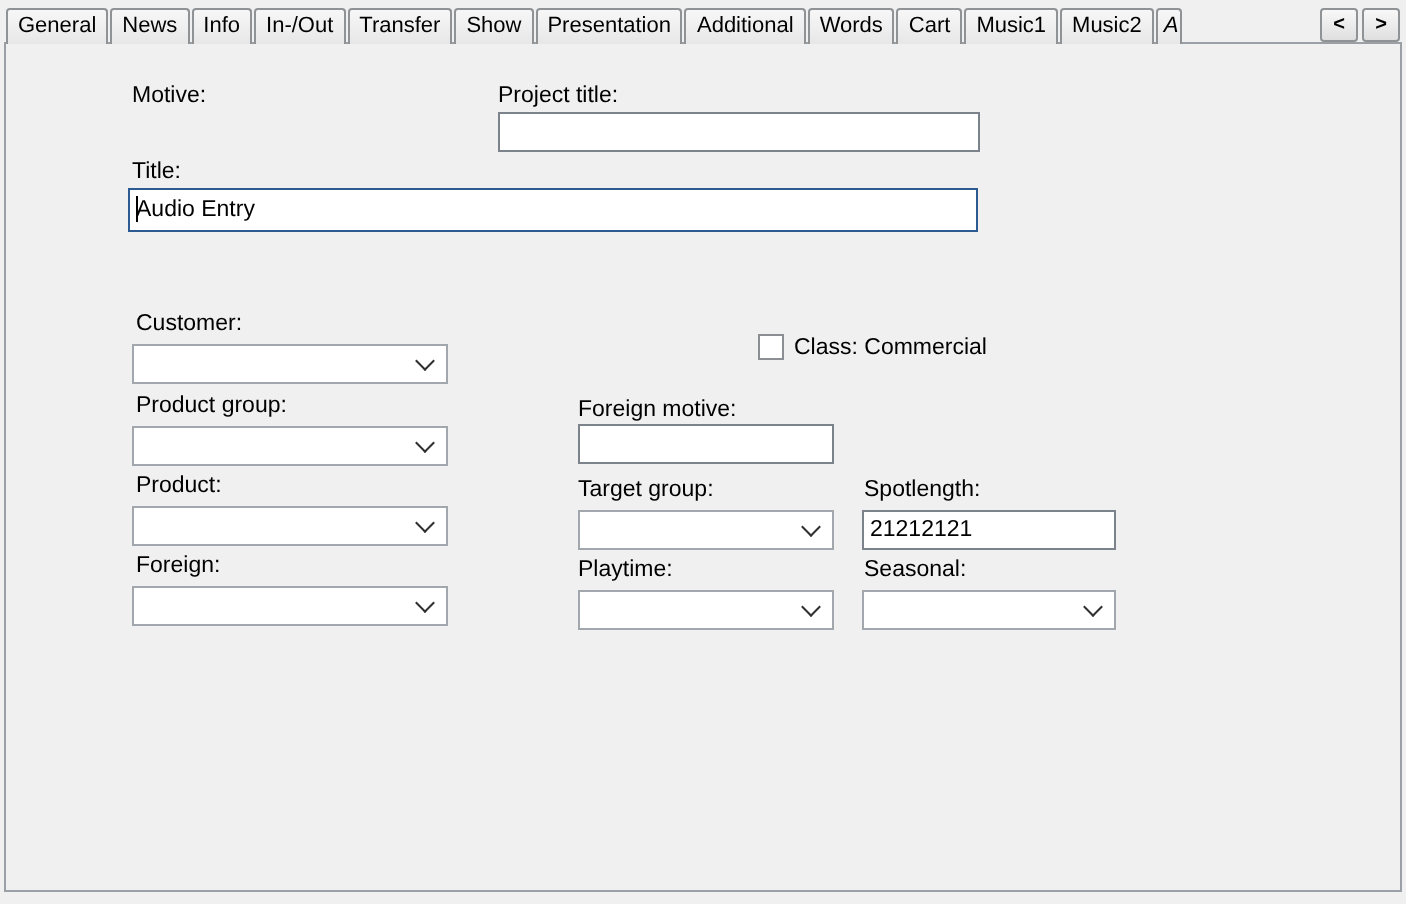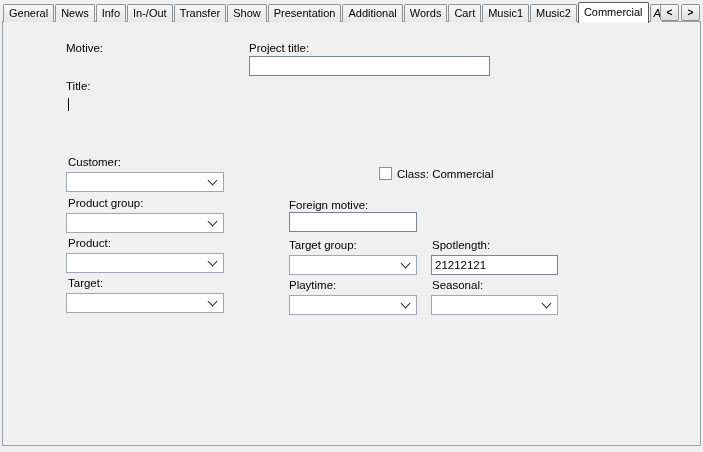--- a/index.html
+++ b/index.html
@@ -106,32 +106,32 @@
     <div class="tab">Info</div>
     <div class="tab">In-/Out</div>
     <div class="tab">Transfer</div>
     <div class="tab">Show</div>
     <div class="tab">Presentation</div>
     <div class="tab">Additional</div>
     <div class="tab">Words</div>
     <div class="tab">Cart</div>
     <div class="tab">Music1</div>
     <div class="tab">Music2</div>
-    <div class="tab active">Commercial</div>
     <div class="tab partial">A</div>
   </div>
   <div class="scrollbtn" style="left:660px;">&lt;</div>
   <div class="scrollbtn" style="left:681px;">&gt;</div>
 
   <span class="lbl" style="left:66px;top:42px;">Motive:</span>
 
   <span class="lbl" style="left:249px;top:42px;">Project title:</span>
   <input class="tb" style="left: 249px; top: 56px; width: 241px;" type="text" value="">
 
   <span class="lbl" style="left:66px;top:80px;">Title:</span>
+  <input class="tb focus" style="left: 64px; top: 94px; width: 425px;" type="text" value="Audio Entry">
   <div class="caret" style="left:68px;top:98px;"></div>
 
 
   <span class="lbl" style="left:68px;top:156px;">Customer:</span>
   <div class="combo" style="left:66px;top:172px;width:158px;">
     <span class="combo-val"></span>
     <span class="chev"></span>
   </div>
 
   <span class="lbl" style="left:68px;top:197px;">Product group:</span>
@@ -139,21 +139,21 @@
     <span class="combo-val"></span>
     <span class="chev"></span>
   </div>
 
   <span class="lbl" style="left:68px;top:237px;">Product:</span>
   <div class="combo" style="left:66px;top:253px;width:158px;">
     <span class="combo-val"></span>
     <span class="chev"></span>
   </div>
 
-  <span class="lbl" style="left:68px;top:277px;">Target:</span>
+  <span class="lbl" style="left:68px;top:277px;">Foreign:</span>
   <div class="combo" style="left:66px;top:293px;width:158px;">
     <span class="combo-val"></span>
     <span class="chev"></span>
   </div>
 
 
   <span class="checkbox" style="left:379px;top:167px;"></span>
   <span class="lbl" style="left:397px;top:168px;">Class: Commercial</span>
 
   <span class="lbl" style="left:289px;top:199px;">Foreign motive:</span>

